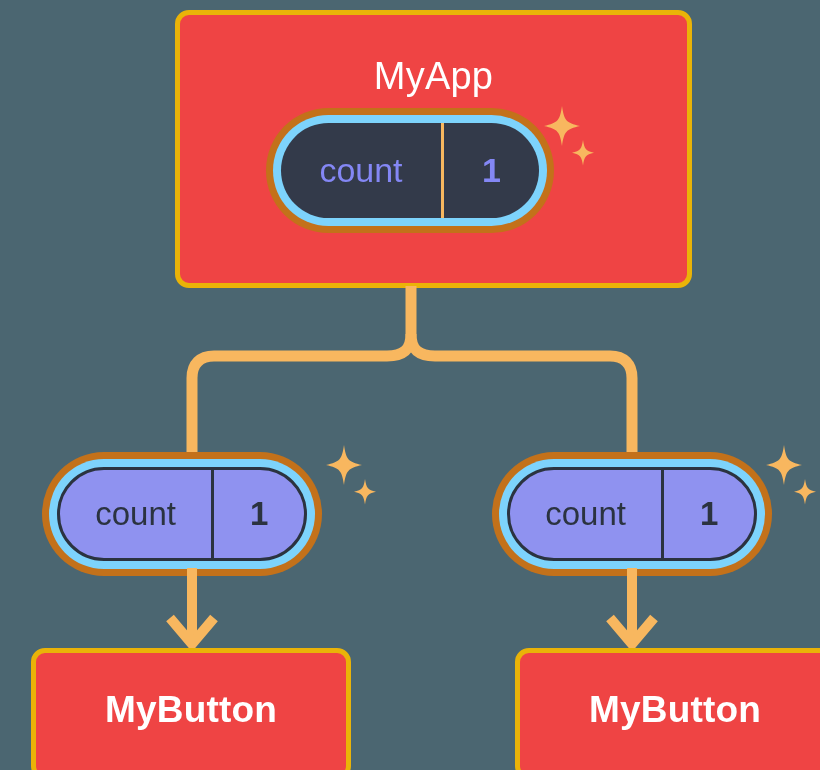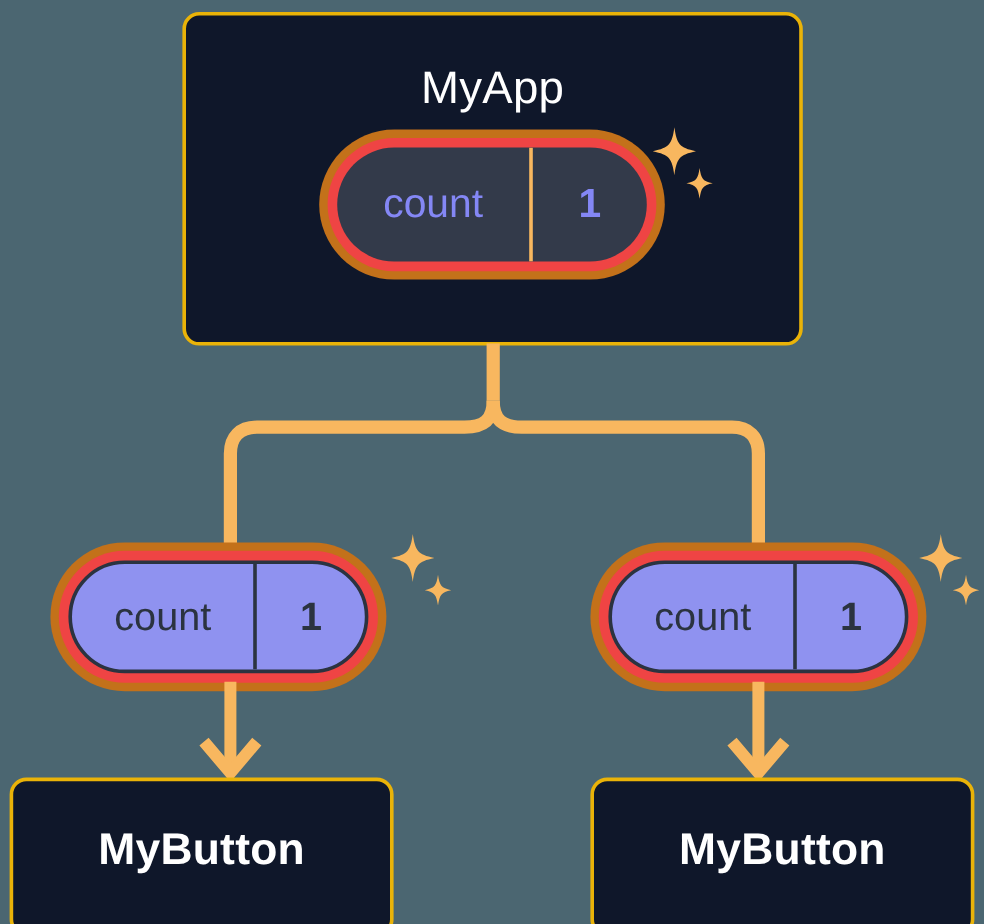--- a/index.html
+++ b/index.html
@@ -16,24 +16,25 @@
     position: relative;
     width: 820px;
     height: 770px;
     background: #4b6671;
     overflow: hidden;
   }
 
   
   .comp-box {
     position: absolute;
-    background: #0f172a;
-    border: 3px solid #eab308;
+    background: #ef4444;
+    border: 5px solid #eab308;
     border-radius: 14px;
     box-sizing: border-box;
+    margin-left: 23px;
   }
   .comp-title {
     position: absolute;
     left: 0;
     width: 100%;
     text-align: center;
     color: #ffffff;
     font-weight: 400;
     letter-spacing: 0.2px;
     white-space: nowrap;
@@ -73,21 +74,21 @@
   .pill-outer {
     background: #c3711a;
     border-radius: 999px;
     width: 100%;
     height: 100%;
     box-sizing: border-box;
     padding: 7px;
   }
   
   .pill-mid {
-    background: #ef4444;
+    background: #7dd3fc;
     border-radius: 999px;
     width: 100%;
     height: 100%;
     box-sizing: border-box;
     padding: 8px;
   }
   
   .pill-inner {
     border-radius: 999px;
     width: 100%;

